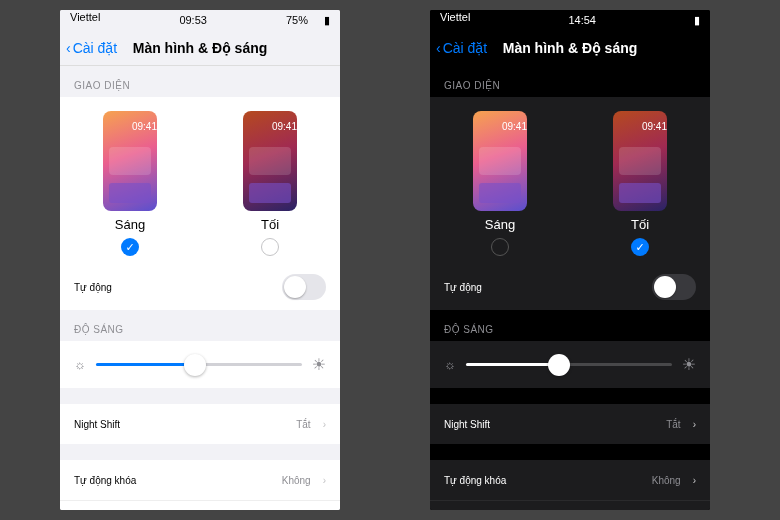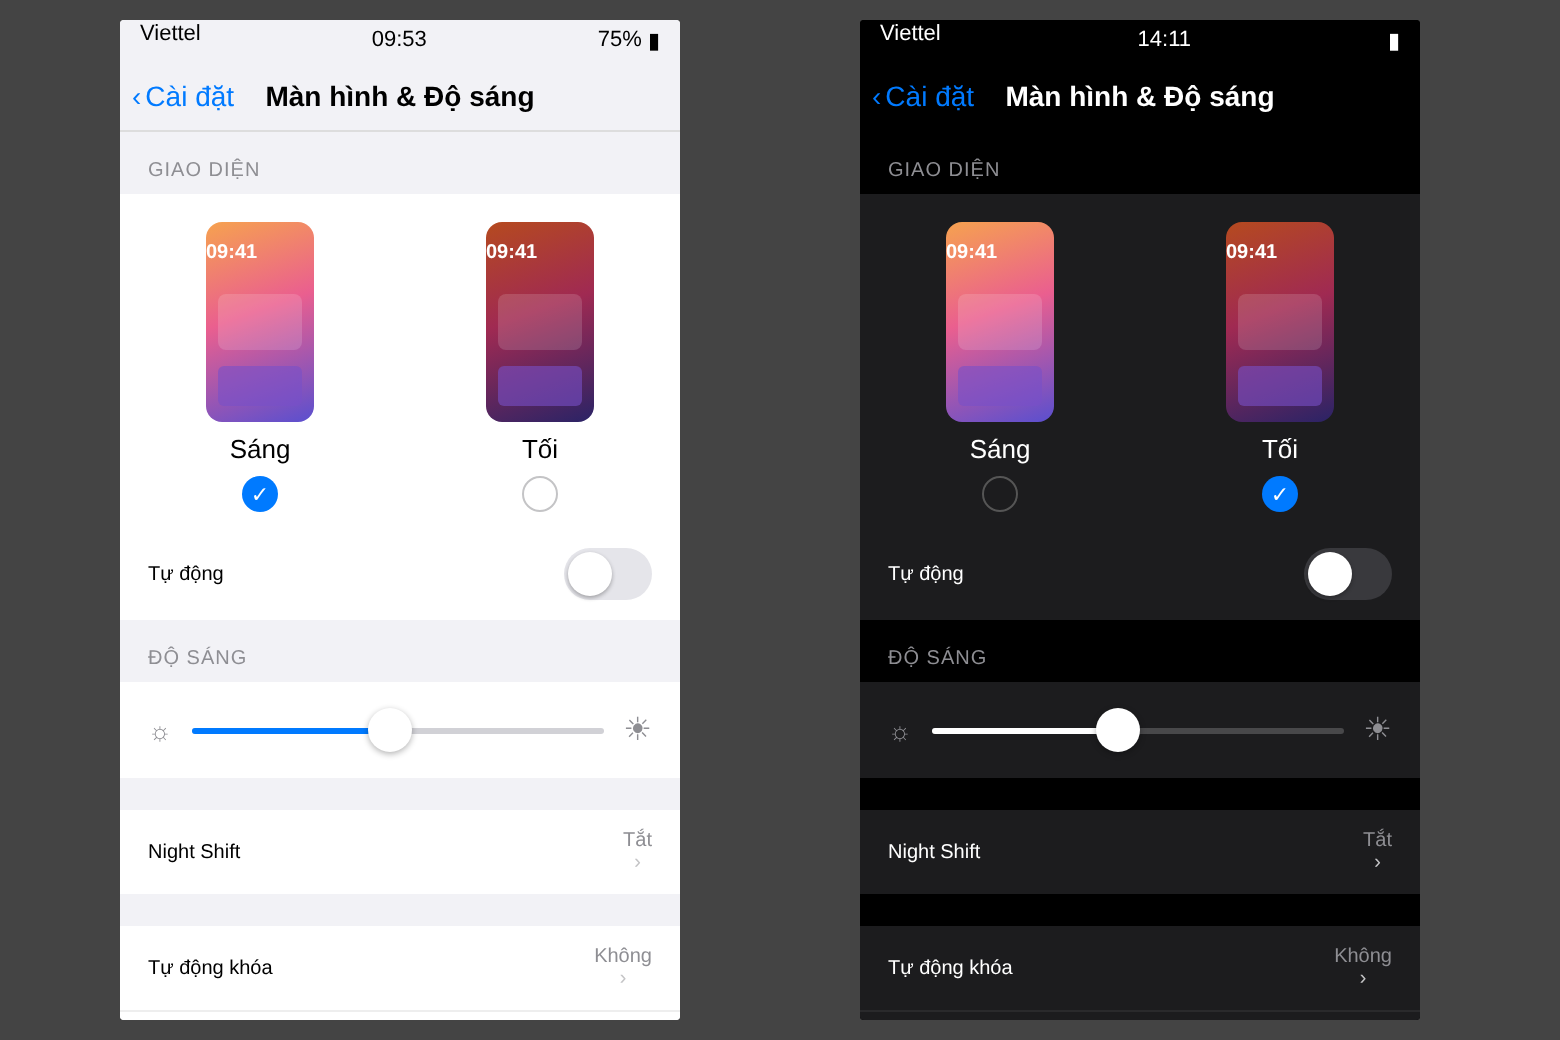--- a/index.html
+++ b/index.html
@@ -21,21 +21,21 @@
   .light { background: #f2f2f6; color: #000; }
   .dark  { background: #000; color: #fff; }
 
   .status-bar {
     display: flex; justify-content: space-between; align-items: center;
     padding: 4px 10px; font-size: 11px; font-weight: 500;
     height: 20px;
   }
   .light .status-bar { background: #f2f2f6; }
   .dark  .status-bar { background: #000; }
-  .sb-right { display:flex; align-items:center; gap:3px; }
+  .sb-right { display:flex; align-items:center; gap:16px; }
   .sb-left  { display:flex; align-items:center; gap:4px;flex-direction:column; }
 
   .nav {
     display: flex; align-items: center; justify-content: center;
     position: relative; height: 36px; font-size: 14px;
   }
   .light .nav { background: #f2f2f6; border-bottom: 1px solid #ddd; }
   .dark  .nav { background: #000; }
   .nav .back {
     position: absolute; left: 6px; color: #007aff; font-size: 14px;
@@ -49,35 +49,35 @@
   }
   .cell-group { }
   .light .cell-group { background: #fff; }
   .dark  .cell-group { background: #1c1c1e; }
   .cell {
     display: flex; align-items: center; justify-content: space-between;
     padding: 10px 14px; font-size: 10px; min-height: 40px;
   }
   .light .cell + .cell { border-top: 1px solid #eee; }
   .dark  .cell + .cell { border-top: 1px solid #2a2a2c; }
-  .cell .value { color: #8e8e93; display:flex; align-items:center; gap:0;flex-direction:column; }
+  .cell .value { color: #8e8e93; display:flex; align-items:center; gap:12px; }
   .chev { color:#c4c4c6; }
 
   .appearance-row {
     display: flex; justify-content: space-around; padding: 14px 0 8px;
   }
   .light .appearance-row { background:#fff; }
   .dark  .appearance-row { background:#1c1c1e; }
   .app-opt { display:flex; flex-direction:column; align-items:center; gap:6px; width:70px; }
   .preview {
     width: 54px; height: 100px; border-radius: 8px; position: relative; overflow:hidden;
   }
   .preview.lightp { background: linear-gradient(160deg,#f6a24f 0%,#ea5f8f 45%,#5a4fcf 100%); }
   .preview.darkp  { background: linear-gradient(160deg,#b54a1f 0%,#a02a52 45%,#2a2366 100%); }
-  .preview .time { position:absolute; top:10px; width:100%; text-align:left; color:#fff; font-size:10px; font-weight:700; }
+  .preview .time { position:absolute; top:10px; width:100%; text-align:right; color:#fff; font-size:10px; font-weight:400; }
   .preview .bar  { position:absolute; bottom:36px; left:6px; right:6px; height:28px; border-radius:4px; background:rgba(255,255,255,0.15);}
   .preview .row  { position:absolute; bottom:8px; left:6px; right:6px; height:20px; border-radius:3px; background:rgba(120,80,200,0.6);}
   .opt-label { font-size: 13px; }
   .radio {
     width: 18px; height: 18px; border-radius: 50%;
   }
   .radio.sel { background:#007aff; display:flex; align-items:center; justify-content:center; }
   .radio.sel::after { content:"✓"; color:#fff; font-size:11px; }
   .radio.unsel { border: 1.5px solid #c4c4c6; }
   .dark .radio.unsel { border-color:#555; }
@@ -210,21 +210,21 @@
     <div class="sb-left">
       <span class="signal">
           <i style="height:3px"></i>
           <i style="height:5px"></i>
           <i style="height:7px"></i>
           <i style="height:9px"></i>
         </span>
       <span>Viettel</span>
       <span>ᯤ</span>
     </div>
-    <span>14:11</span>
+    <span>14:54</span>
     <div class="sb-right">
       <span>▮</span>
     </div>
   </div>
 
   <div class="nav">
     <div class="back">
       <span>‹</span>
       <span>Cài đặt</span>
     </div>

